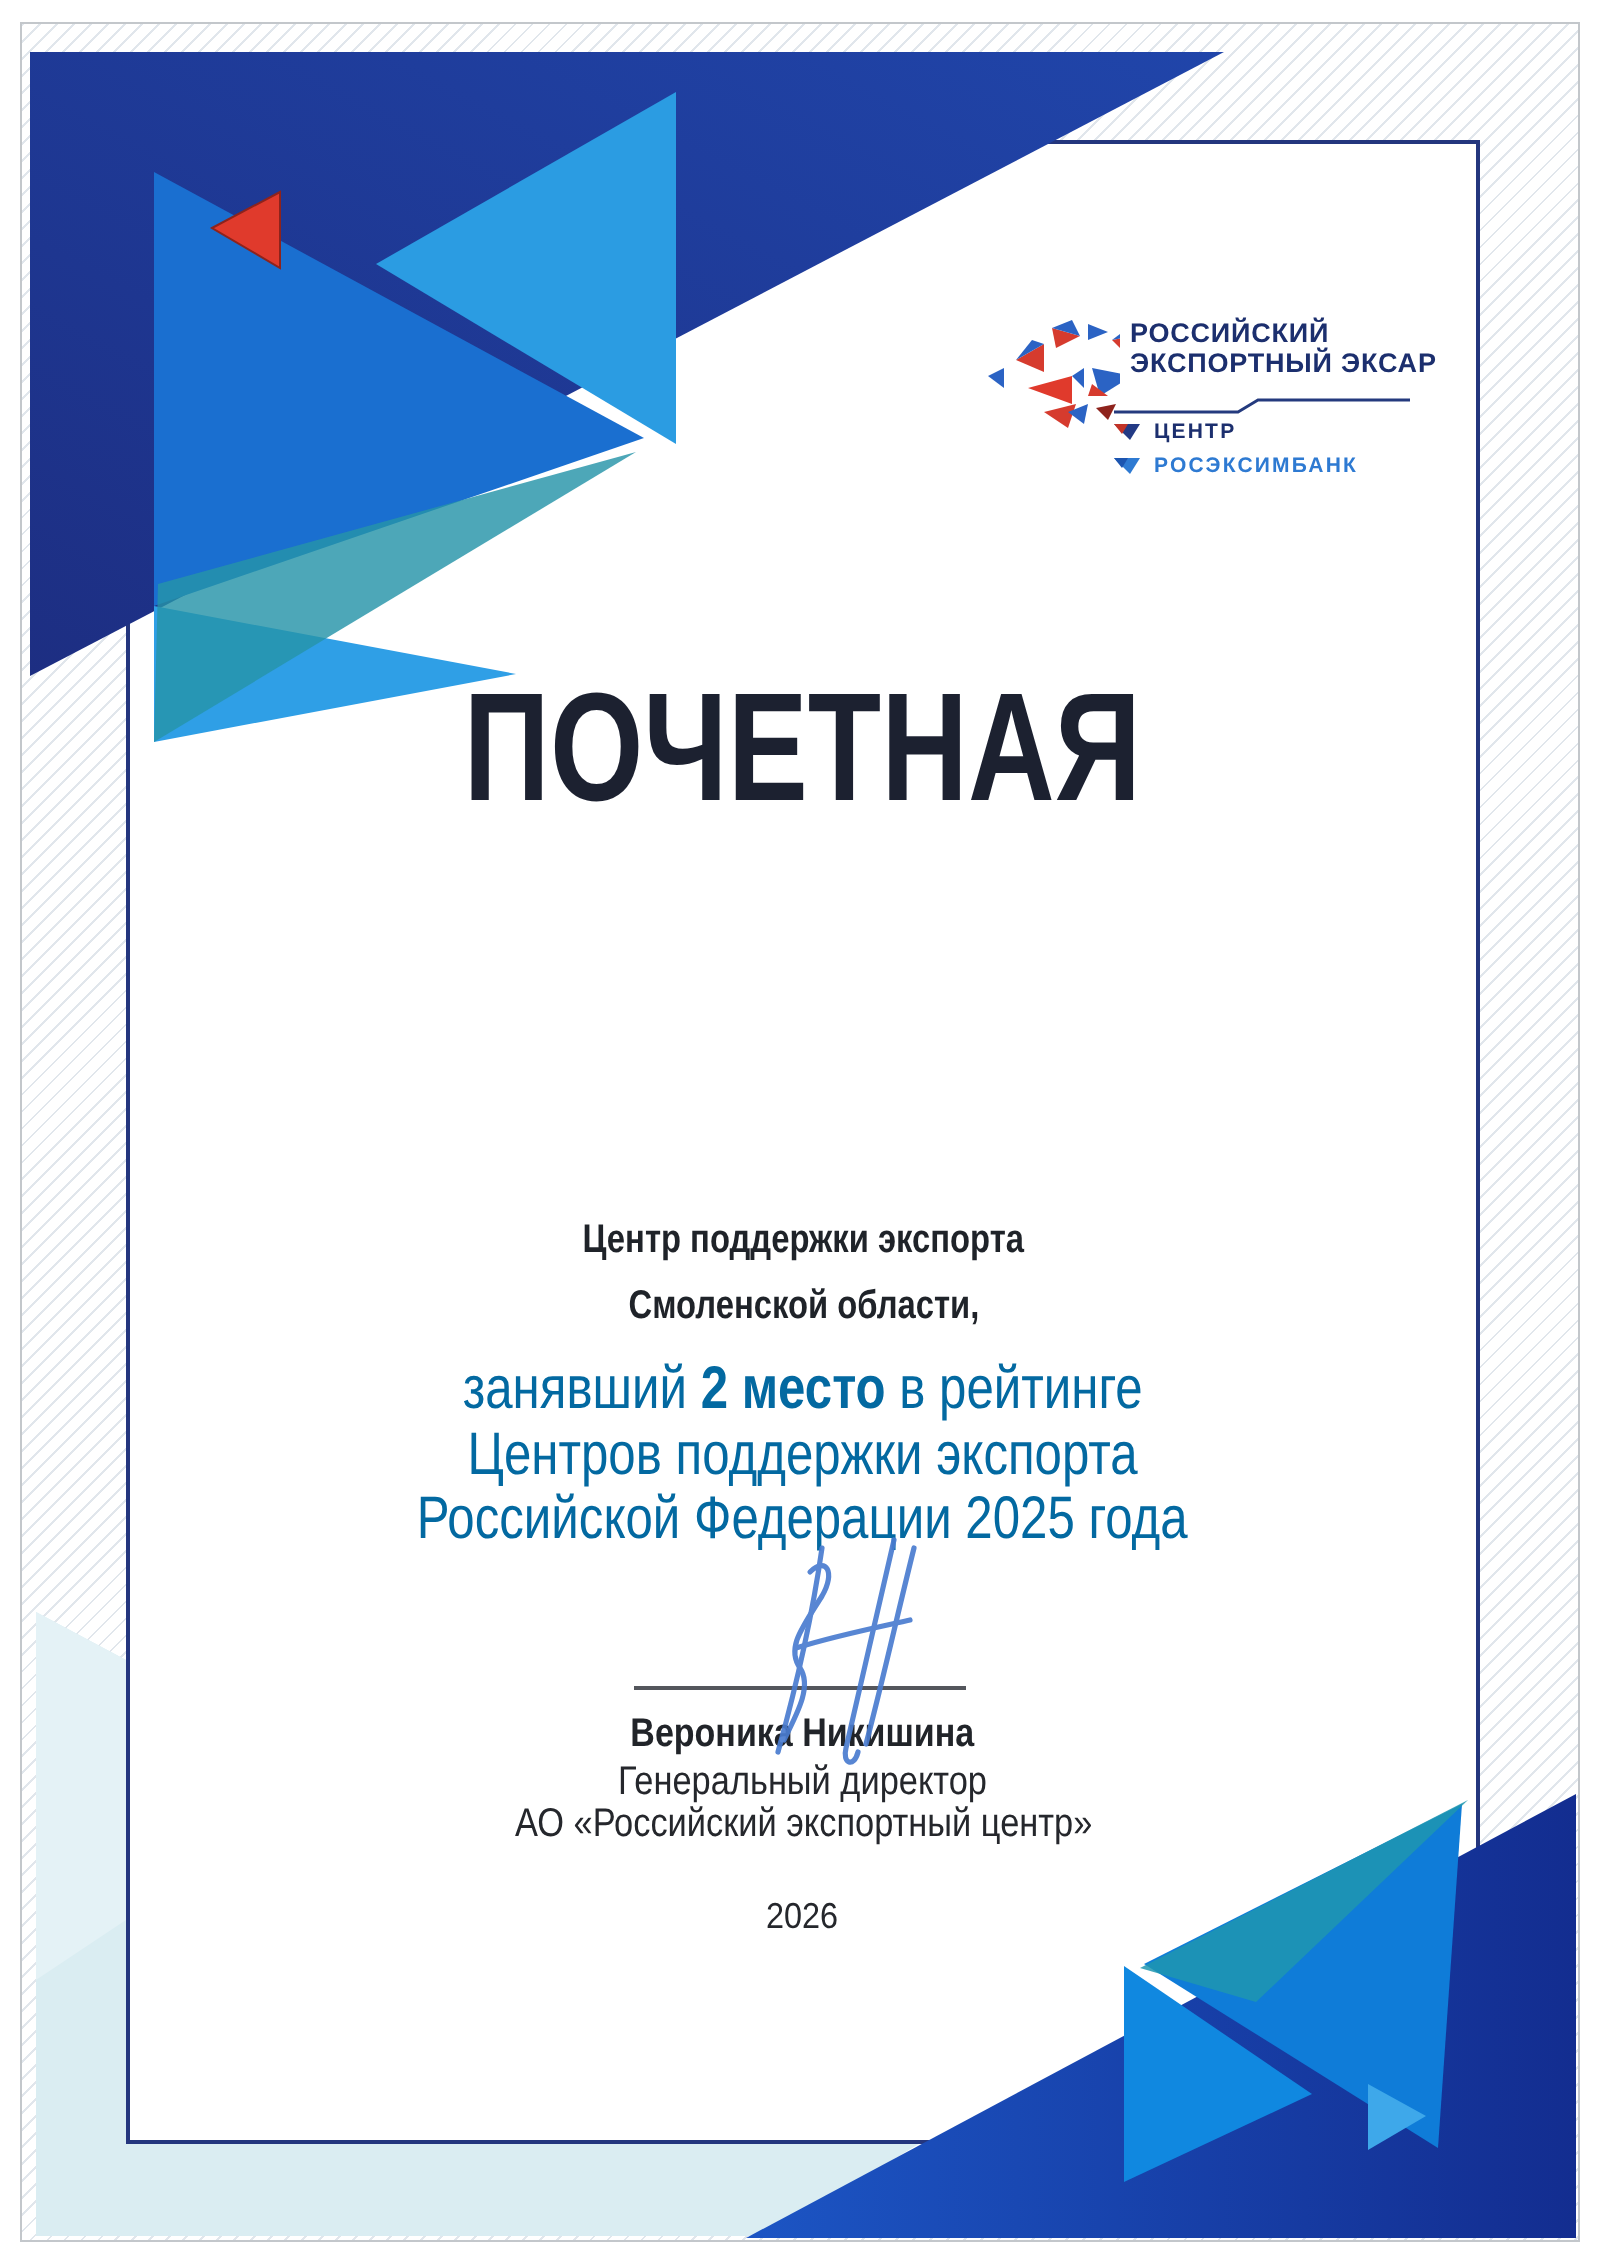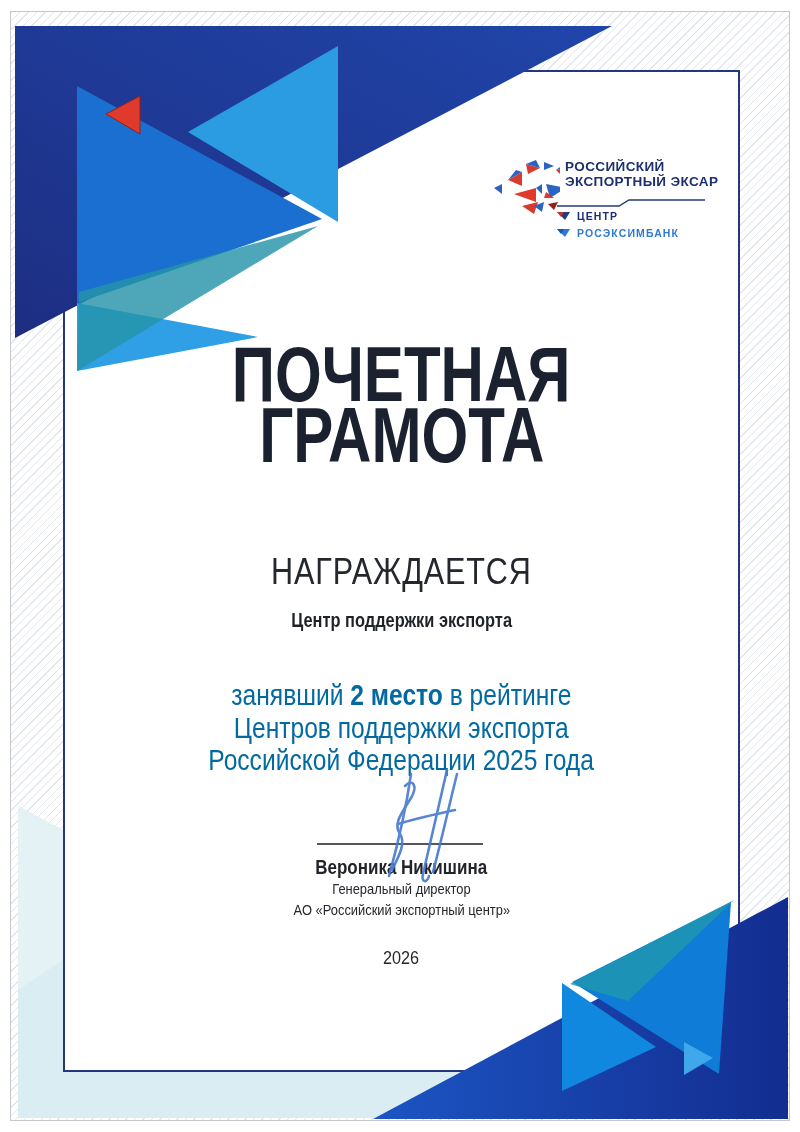--- a/index.html
+++ b/index.html
@@ -20,21 +20,21 @@
   .content{position:absolute;left:63px;top:0;width:677px;height:1132px;z-index:5;}
   .cline{position:absolute;left:0;width:677px;text-align:center;white-space:nowrap;}
   .cond{display:inline-block;transform:scaleX(0.8);transform-origin:50% 50%;}
 
   .title{font-size:77px;font-weight:700;color:#1c2130;letter-spacing:0px;line-height:1;}
   .awarded{font-size:36px;font-weight:400;color:#24272e;letter-spacing:1px;}
   .recipient{font-size:20px;font-weight:700;color:#1f2329;}
   .bodyline{font-size:30px;font-weight:400;color:#0369a1;}
   .bodyline b{font-weight:700;}
   .signer-name{font-size:20px;font-weight:700;color:#212429;}
-  .signer-sub{font-size:15px;font-weight:400;color:#25272c;}
+  .signer-sub{font-size:20px;font-weight:400;color:#25272c;}
   .year{font-size:18px;font-weight:400;color:#25272c;}
 
   .sig-line{position:absolute;left:317px;top:843px;width:166px;height:2px;background:#54565c;z-index:5;}
 
   
   .logo{position:absolute;left:478px;top:148px;width:232px;height:100px;z-index:6;}
   .logo-text{position:absolute;left:87px;top:11px;font-size:13.5px;line-height:15px;
              font-weight:700;color:#1c2f6e;letter-spacing:0.4px;white-space:nowrap;}
   .logo-sub{position:absolute;display:flex;align-items:center;gap:6px;white-space:nowrap;}
   .logo-sub .lbl{font-size:10.5px;font-weight:700;letter-spacing:1.1px;}
@@ -125,30 +125,27 @@
         <polygon points="0,1 7,1 4,6" fill="#1c55b0"></polygon>
       </svg>
       <span class="lbl">РОСЭКСИМБАНК</span>
     </div>
   </div>
 
   <div class="content">
     <div class="cline title" style="top:336px">
       <span class="cond" style="transform:scaleX(0.78)">ПОЧЕТНАЯ</span>
     </div>
-    <div class="cline title" style="top:397px">
-      <span class="cond" style="transform:scaleX(0.78)">ГРАМОТА</span>
-    </div>
 
-    <div class="cline awarded" style="top:551px">
-      <span class="cond" style="transform:scaleX(0.85)">НАГРАЖДАЕТСЯ</span>
-    </div>
 
     <div class="cline recipient" style="top:609px">
       <span class="cond" style="transform:scaleX(0.82)">Центр поддержки экспорта</span>
+    </div>
+    <div class="cline recipient" style="top:642px">
+      <span class="cond" style="transform:scaleX(0.82)">Смоленской области,</span>
     </div>
 
     <div class="cline bodyline" style="top:678px">
       <span class="cond" style="transform:scaleX(0.82)"><span>занявший </span><b>2 место</b><span> в рейтинге</span></span>
     </div>
     <div class="cline bodyline" style="top:711px">
       <span class="cond" style="transform:scaleX(0.82)">Центров поддержки экспорта</span>
     </div>
     <div class="cline bodyline" style="top:743px">
       <span class="cond" style="transform:scaleX(0.82)">Российской Федерации 2025 года</span>

